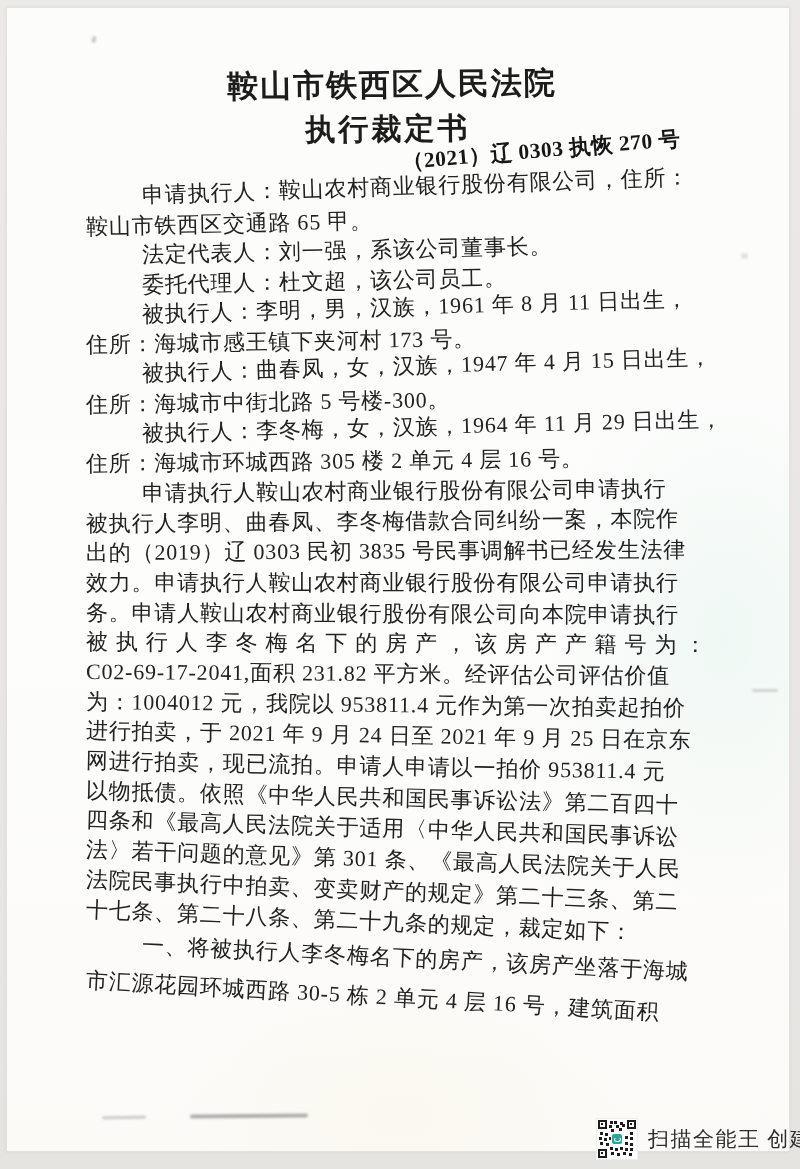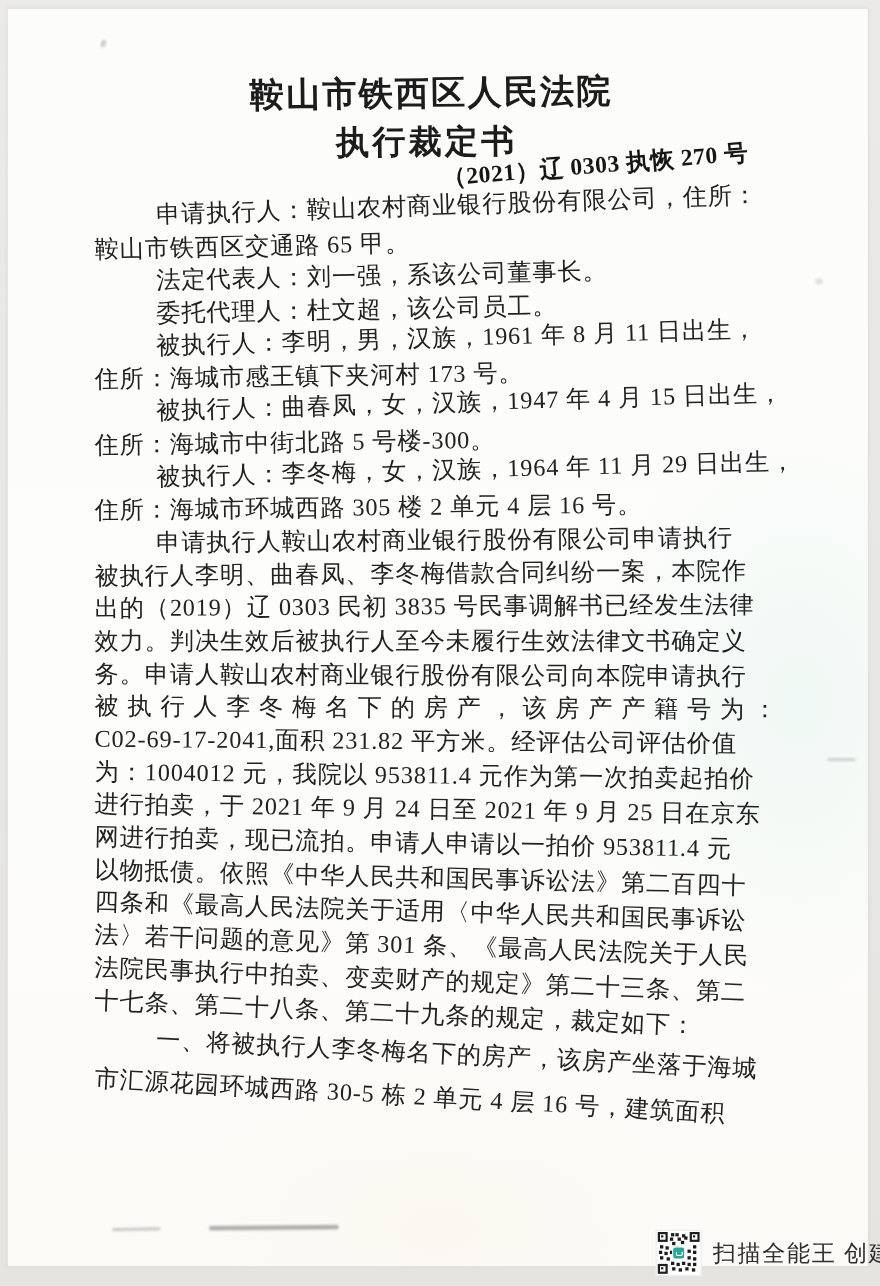--- a/index.html
+++ b/index.html
@@ -142,21 +142,21 @@
     <div class="ln ind" style="--r:-1.1deg">委托代理人：杜文超，该公司员工。</div>
     <div class="ln ind" style="--r:-1.6deg">被执行人：李明，男，汉族，1961 年 8 月 11 日出生，</div>
     <div class="ln" style="--r:-0.9deg">住所：海城市感王镇下夹河村 173 号。</div>
     <div class="ln ind" style="--r:-1.6deg">被执行人：曲春凤，女，汉族，1947 年 4 月 15 日出生，</div>
     <div class="ln" style="--r:-0.8deg">住所：海城市中街北路 5 号楼-300。</div>
     <div class="ln ind" style="--r:-1.4deg">被执行人：李冬梅，女，汉族，1964 年 11 月 29 日出生，</div>
     <div class="ln" style="--r:-0.6deg">住所：海城市环城西路 305 楼 2 单元 4 层 16 号。</div>
     <div class="ln ind" style="--r:-0.5deg">申请执行人鞍山农村商业银行股份有限公司申请执行</div>
     <div class="ln" style="--r:-0.5deg">被执行人李明、曲春凤、李冬梅借款合同纠纷一案，本院作</div>
     <div class="ln" style="--r:-0.3deg">出的（2019）辽 0303 民初 3835 号民事调解书已经发生法律</div>
-    <div class="ln" style="--r:0deg">效力。判决生效后被执行人至今未履行生效法律文书确定义</div>
+    <div class="ln" style="--r:0deg">效力。申请执行人鞍山农村商业银行股份有限公司申请执行</div>
     <div class="ln" style="--r:0.2deg">务。申请人鞍山农村商业银行股份有限公司向本院申请执行</div>
     <div class="ln sp" style="--r:0.3deg">被执行人李冬梅名下的房产，该房产产籍号为：</div>
     <div class="ln" style="--r:0.4deg">C02-69-17-2041,面积 231.82 平方米。经评估公司评估价值</div>
     <div class="ln" style="--r:0.6deg">为：1004012 元，我院以 953811.4 元作为第一次拍卖起拍价</div>
     <div class="ln" style="--r:0.9deg">进行拍卖，于 2021 年 9 月 24 日至 2021 年 9 月 25 日在京东</div>
     <div class="ln" style="--r:1.1deg">网进行拍卖，现已流拍。申请人申请以一拍价 953811.4 元</div>
     <div class="ln" style="--r:1.4deg">以物抵债。依照《中华人民共和国民事诉讼法》第二百四十</div>
     <div class="ln" style="--r:1.7deg">四条和《最高人民法院关于适用〈中华人民共和国民事诉讼</div>
     <div class="ln" style="--r:1.9deg">法〉若干问题的意见》第 301 条、《最高人民法院关于人民</div>
     <div class="ln" style="--r:2.2deg">法院民事执行中拍卖、变卖财产的规定》第二十三条、第二</div>

